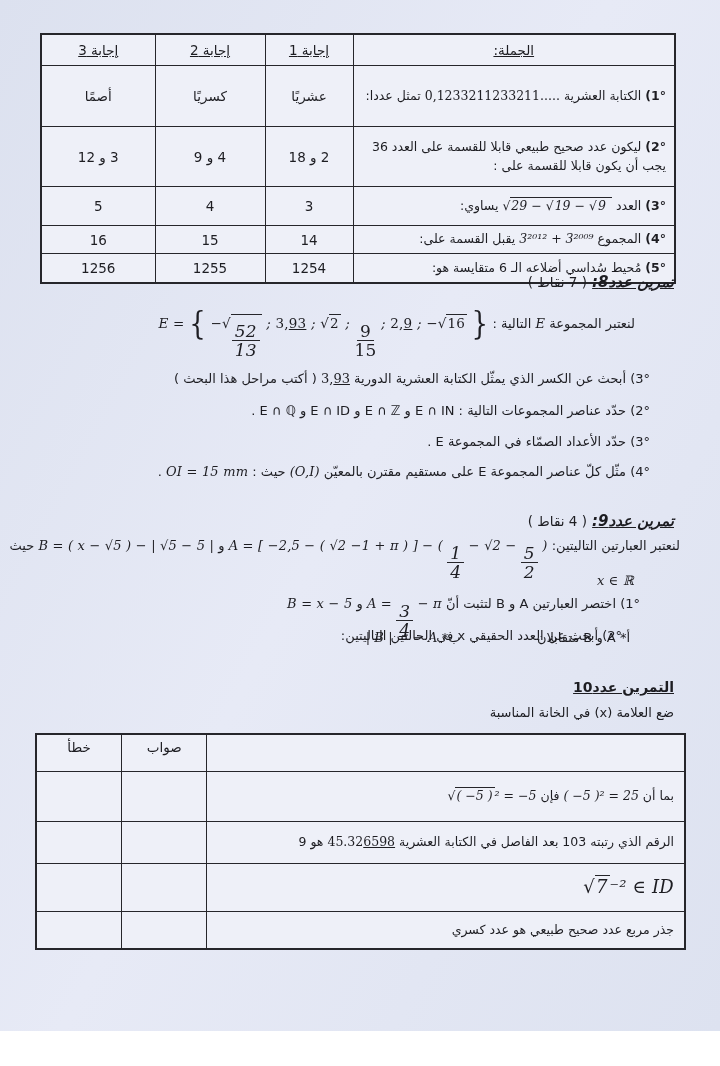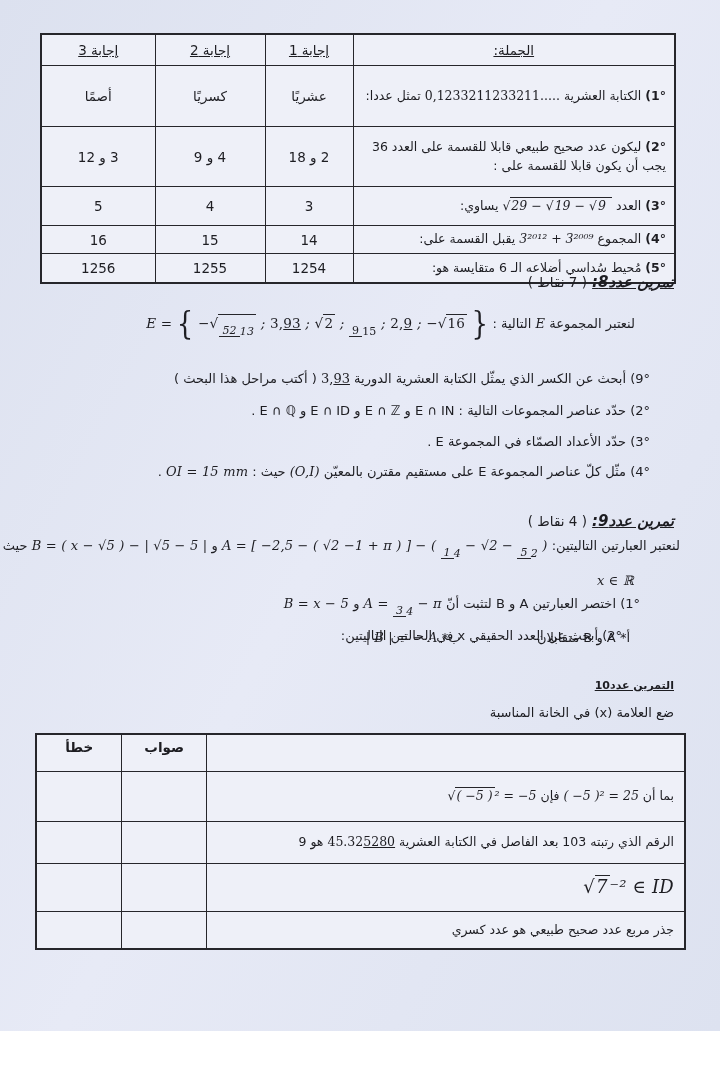--- a/index.html
+++ b/index.html
@@ -9,39 +9,39 @@
         background:linear-gradient(118deg,#dce1ef 0%,#e7eaf6 48%,#dde2f0 100%);
         border-bottom:1px solid #c9cdd9;}
   .abs{position:absolute;}
   .rtl{direction:rtl;unicode-bidi:embed;text-align:right;}
   .nowrap{white-space:nowrap;}
   .m{direction:ltr;unicode-bidi:isolate;font-family:"DejaVu Serif","Liberation Serif",serif;
      font-style:italic;letter-spacing:0.2px;}
   .mu{font-style:normal;}
   .u{text-decoration:underline;}
   .vin{border-top:1.3px solid #25252a;padding:0 2px 0 1px;}
-  .fr{display:inline-flex;align-items:center;vertical-align:-0.5em;
-      line-height:1.05;font-size:11px;}
+  .fr{display:inline-flex;flex-direction:column;align-items:center;vertical-align:-0.5em;
+      line-height:1.05;font-size:17px;}
   .fr .fn{border-bottom:1px solid #25252a;padding:0 3px 0px;}
   .fr .fd{padding-top:1px;}
   .br{display:inline-block;font-size:26px;font-weight:400;transform:scaleY(1.25);
       vertical-align:-0.15em;font-style:normal;}
   .ex-title{font-size:15px;font-weight:bold;font-style:italic;text-decoration:underline;}
   .pts{font-weight:normal;font-style:normal;text-decoration:none;font-size:13.5px;}
   .qline{font-size:13px;}
   table{border-collapse:collapse;direction:rtl;background:#eef0f8;}
   .t1{position:absolute;left:40px;top:33px;width:636px;border:2px solid #26262b;}
   .t1 th,.t1 td{border:1.4px solid #26262b;}
   .t1 th{font-weight:normal;text-decoration:underline;font-size:13.5px;height:28px;}
   .t1 td.st{text-align:right;padding:2px 8px 2px 4px;font-size:12.5px;line-height:1.5;}
   .t1 td.an{text-align:center;font-size:13.5px;}
   .qn{font-weight:bold;}
   .t2{position:absolute;left:35px;top:733px;width:651px;border:2px solid #26262b;}
   .t2 th,.t2 td{border:1.8px solid #26262b;}
-  .t2 th{font-weight:bold;font-size:13.5px;height:31px;vertical-align:top;padding-top:4px;}
+  .t2 th{font-weight:normal;font-size:13.5px;height:31px;vertical-align:top;padding-top:4px;}
   .t2 td.st{text-align:right;padding:2px 10px 2px 4px;font-size:12.5px;line-height:1.45;}
   .footer{position:absolute;left:0;top:1031px;width:720px;height:35px;background:#ffffff;}
 </style>
 </head>
 <body>
 
 <div class="page">
   <div class="scan">
 
     <table class="t1">
@@ -139,21 +139,21 @@
           </span>
         <span>;</span>
         <span class="mu"><span>2,</span><span class="u">9</span></span>
         <span>;</span>
         <span>−</span><span class="mu">√</span><span class="vin mu">16</span>
         <span class="br">}</span>
       </span>
     </div>
 
     <div class="abs rtl nowrap qline" style="top:371px;right:70px">
-      <span>9°) أبحث عن الكسر الذي يمثّل الكتابة العشرية الدورية</span>
+      <span>3°) أبحث عن الكسر الذي يمثّل الكتابة العشرية الدورية</span>
       <span class="m mu"><span>3,</span><span class="u">93</span></span>
       <span>( أكتب مراحل هذا البحث )</span>
     </div>
     <div class="abs rtl nowrap qline" style="top:403px;right:70px">2°) حدّد عناصر المجموعات التالية : E ∩ IN و E ∩ ℤ و E ∩ ID و E ∩ ℚ .</div>
     <div class="abs rtl nowrap qline" style="top:434px;right:70px">3°) حدّد الأعداد الصمّاء في المجموعة E .</div>
     <div class="abs rtl nowrap qline" style="top:464px;right:70px">
       <span>4°) مثّل كلّ عناصر المجموعة E على مستقيم مقترن بالمعيّن</span>
       <span class="m">(O,I)</span>
       <span>حيث :</span>
       <span class="m">OI = 15 mm</span>
@@ -192,21 +192,21 @@
     </div>
     <div class="abs rtl nowrap qline" style="top:628px;right:98px">2°) أبحث عن العدد الحقيقي x في الحالتين التاليتين:</div>
     <div class="abs rtl nowrap qline" style="top:630px;right:90px">
       <span>أ*</span>
       <span>A و B متقابلان</span>
       <span style="display:inline-block;width:68px"></span>
       <span>ب*</span>
       <span class="m">| B | = − A</span>
     </div>
 
-    <div class="abs rtl nowrap" style="top:679px;right:46px;font-size:11px;font-weight:bold;text-decoration:underline">التمرين عدد10</div>
+    <div class="abs rtl nowrap" style="top:679px;right:46px;font-size:14px;font-weight:bold;text-decoration:underline">التمرين عدد10</div>
     <div class="abs rtl nowrap" style="top:705px;right:46px;font-size:13px">ضع العلامة (x) في الخانة المناسبة</div>
 
     <table class="t2">
       <colgroup>
           <col style="width:480px">
           <col style="width:85px">
           <col style="width:86px">
         </colgroup>
       <tbody>
           <tr>
@@ -220,21 +220,21 @@
           <span class="m">( −5 )² = 25</span>
           <span>فإن</span>
           <span class="m"><span>√</span><span class="vin">( −5 )</span><span>² = −5</span></span>
         </td>
         <td></td>
         <td></td>
       </tr>
       <tr>
         <td class="st rtl" style="height:37px">
           <span>الرقم الذي رتبته 103 بعد الفاصل في الكتابة العشرية</span>
-          <span class="m mu"><span>45.32</span><span class="u">5280</span></span>
+          <span class="m mu"><span>45.32</span><span class="u">6598</span></span>
           <span>هو 9</span>
         </td>
         <td></td>
         <td></td>
       </tr>
       <tr>
         <td class="st rtl" style="height:43px;font-size:18px">
           <span class="m"><span>√</span><span class="vin">7</span><span>⁻² ∈ ID</span></span>
         </td>
         <td></td>

